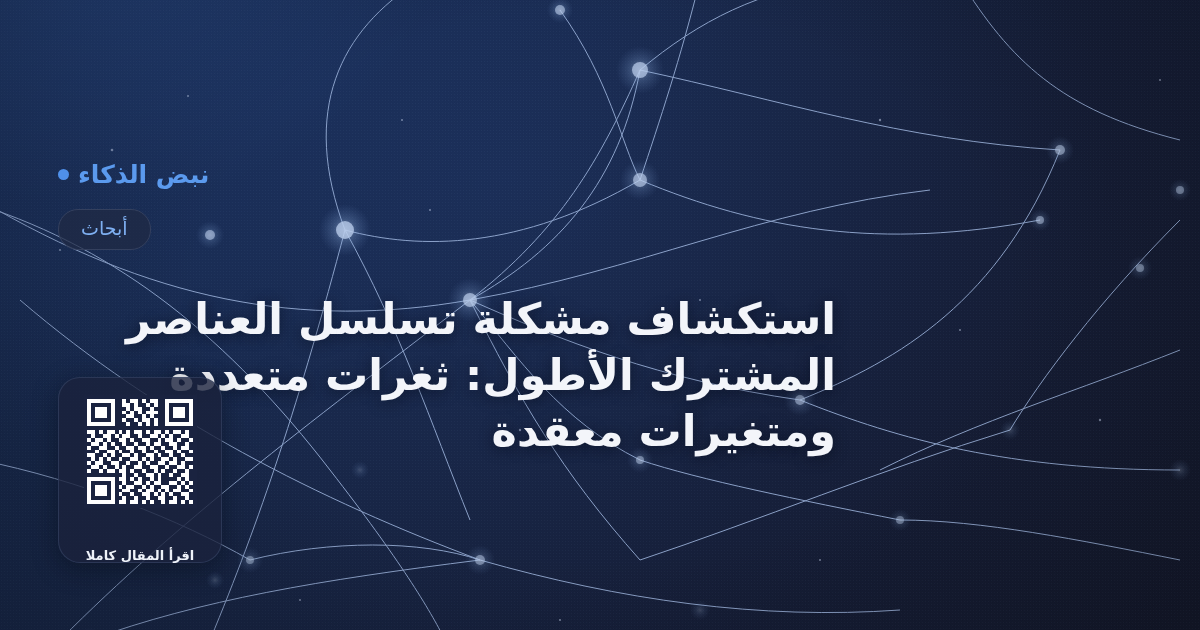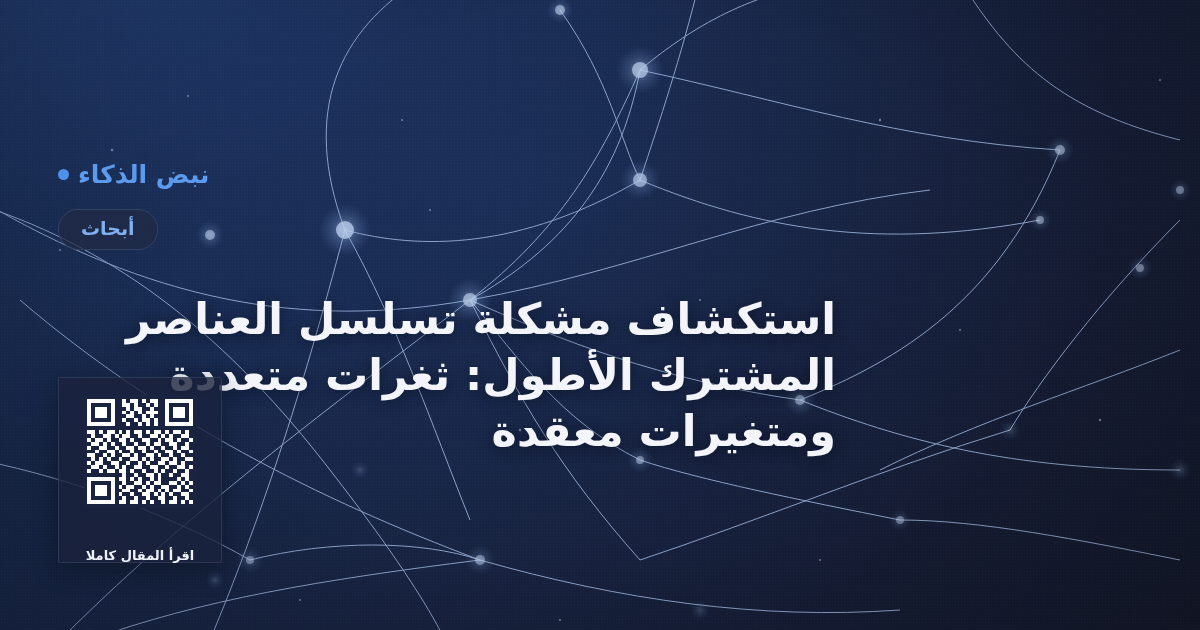--- a/index.html
+++ b/index.html
@@ -90,21 +90,21 @@
   }
 
   #badge {
     display: inline-block;
     padding: 9px 22px 11px;
     border: 1px solid #34405e;
     border-radius: 20px;
     background: rgba(32,42,68,0.72);
     color: #7fb0f2;
     font-size: 19px;
-    font-weight: 700;
+    font-weight: 400;
     line-height: 1;
     margin-bottom: 34px;
   }
 
   #title {
     color: #f3f5fa;
     font-size: 43px;
     font-weight: 700;
     line-height: 1.30;
     max-width: 770px;
@@ -113,21 +113,21 @@
   }
 
   
   #qr-card {
     position: absolute;
     left: 58px;
     top: 377px;
     width: 164px;
     height: 186px;
     box-sizing: border-box;
-    border-radius: 2px;
+    border-radius: 22px;
     background: rgba(26,34,60,0.80);
     border: 1px solid rgba(70,86,122,0.42);
     box-shadow: 0 6px 26px rgba(5,9,18,0.40);
     display: flex;
     flex-direction: column;
     align-items: center;
     padding-top: 17px;
     gap: 30px;
   }
   #qr-img {

